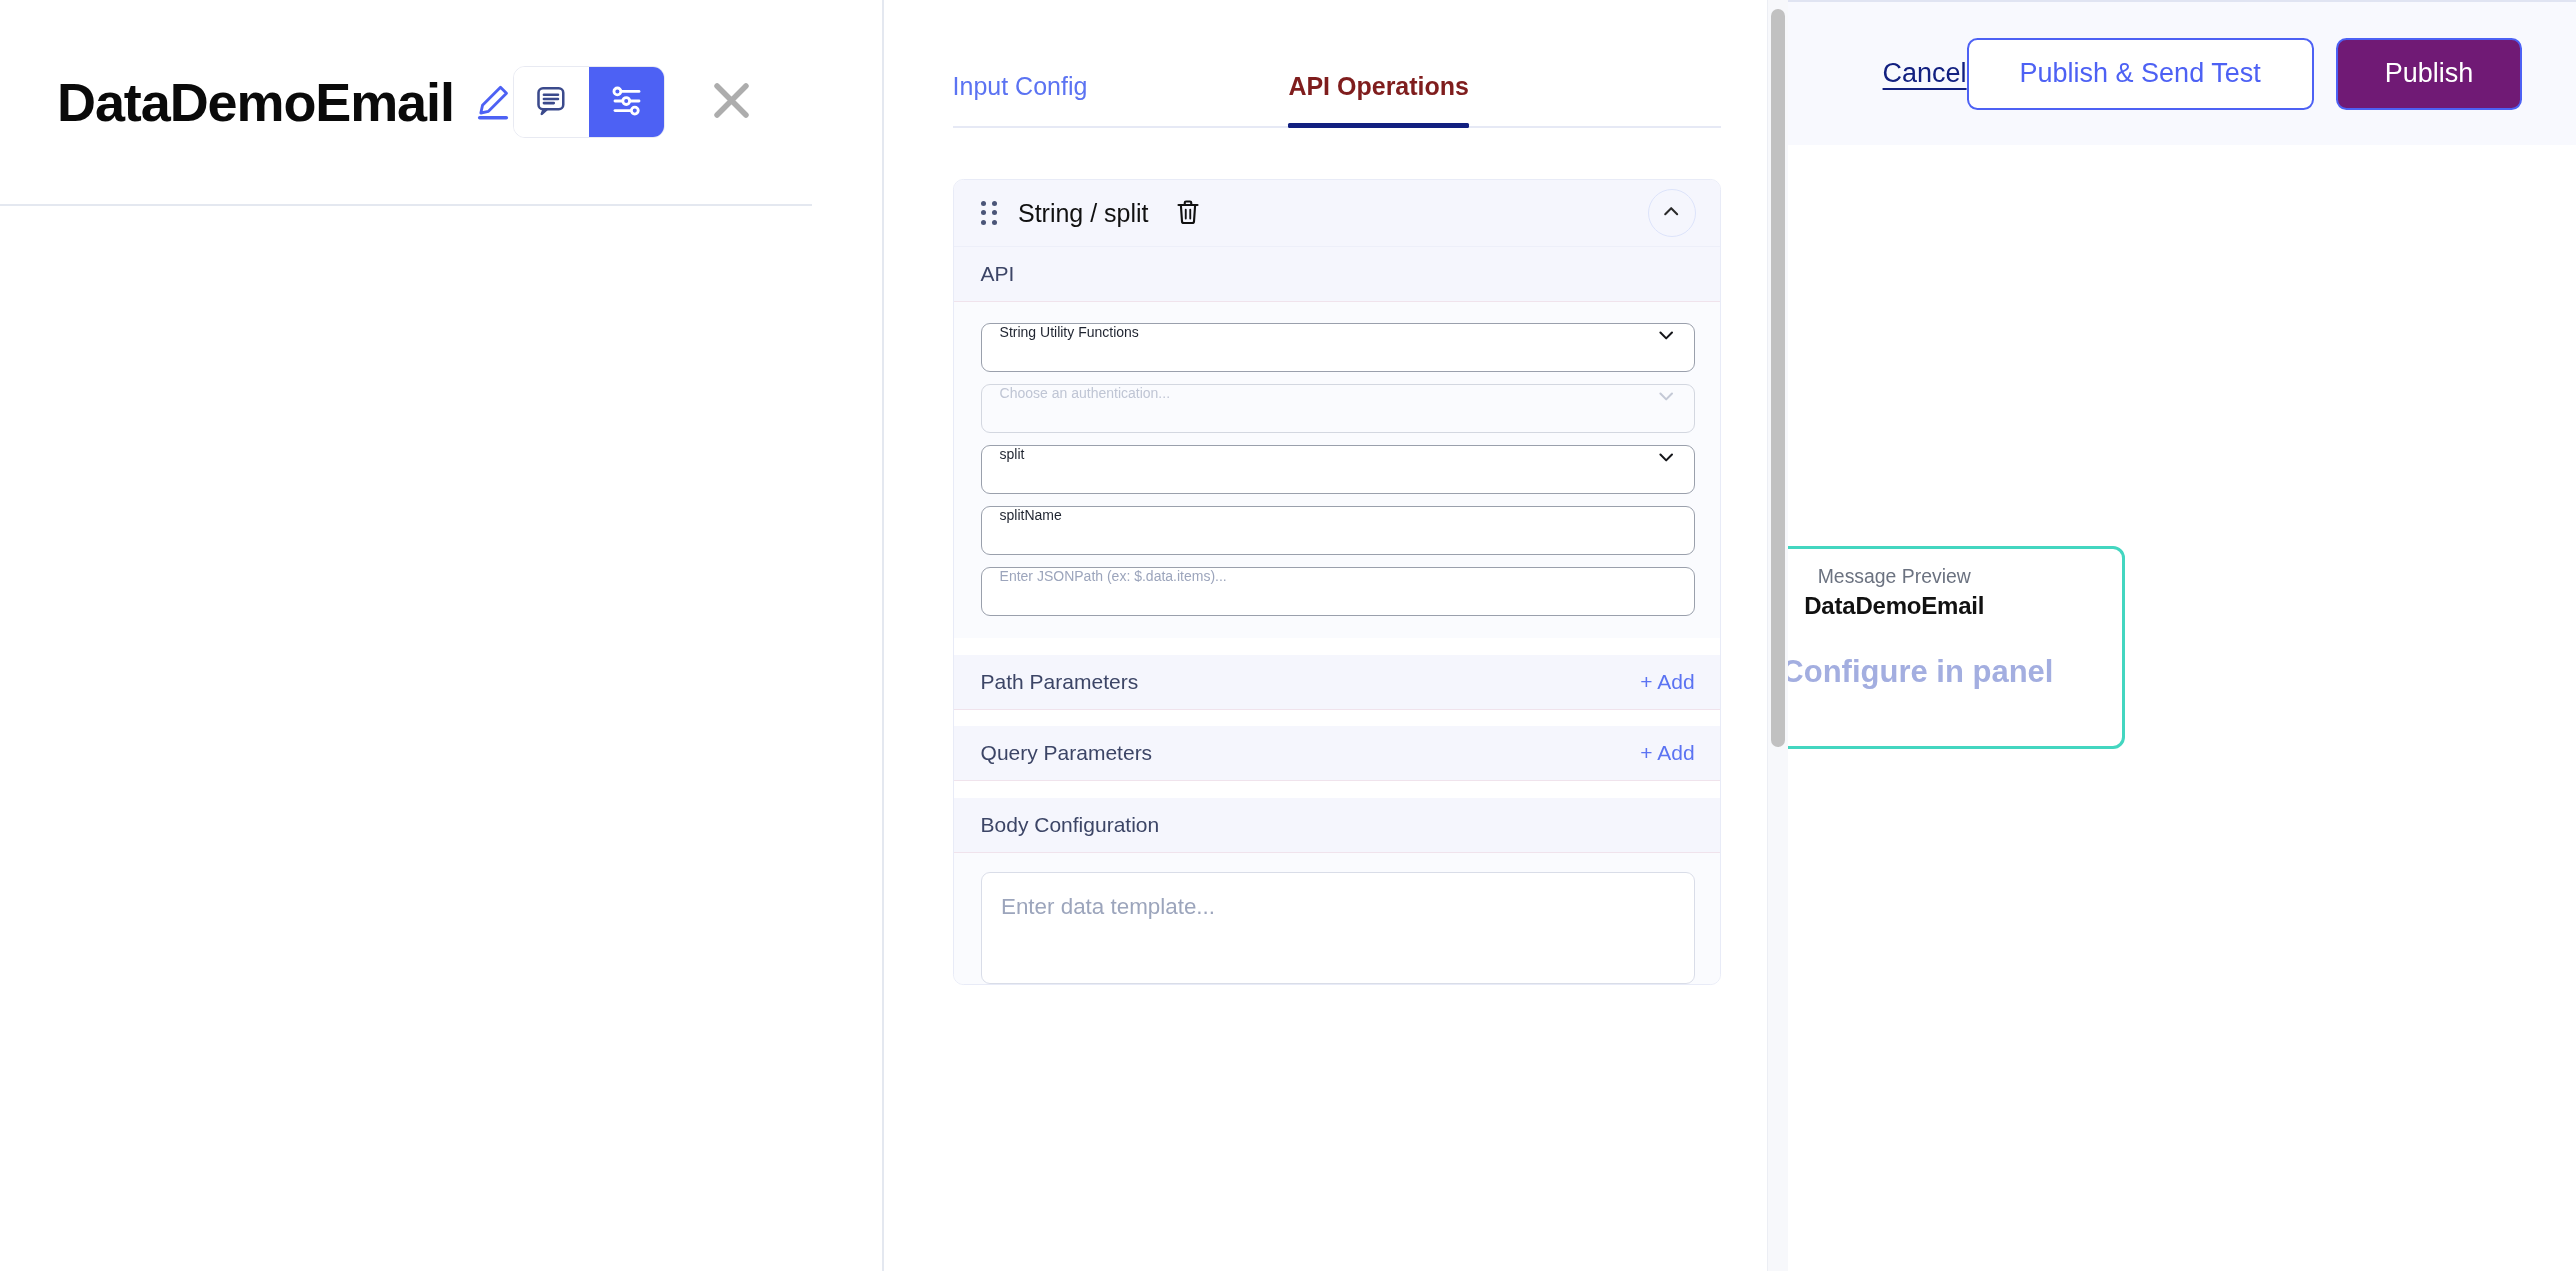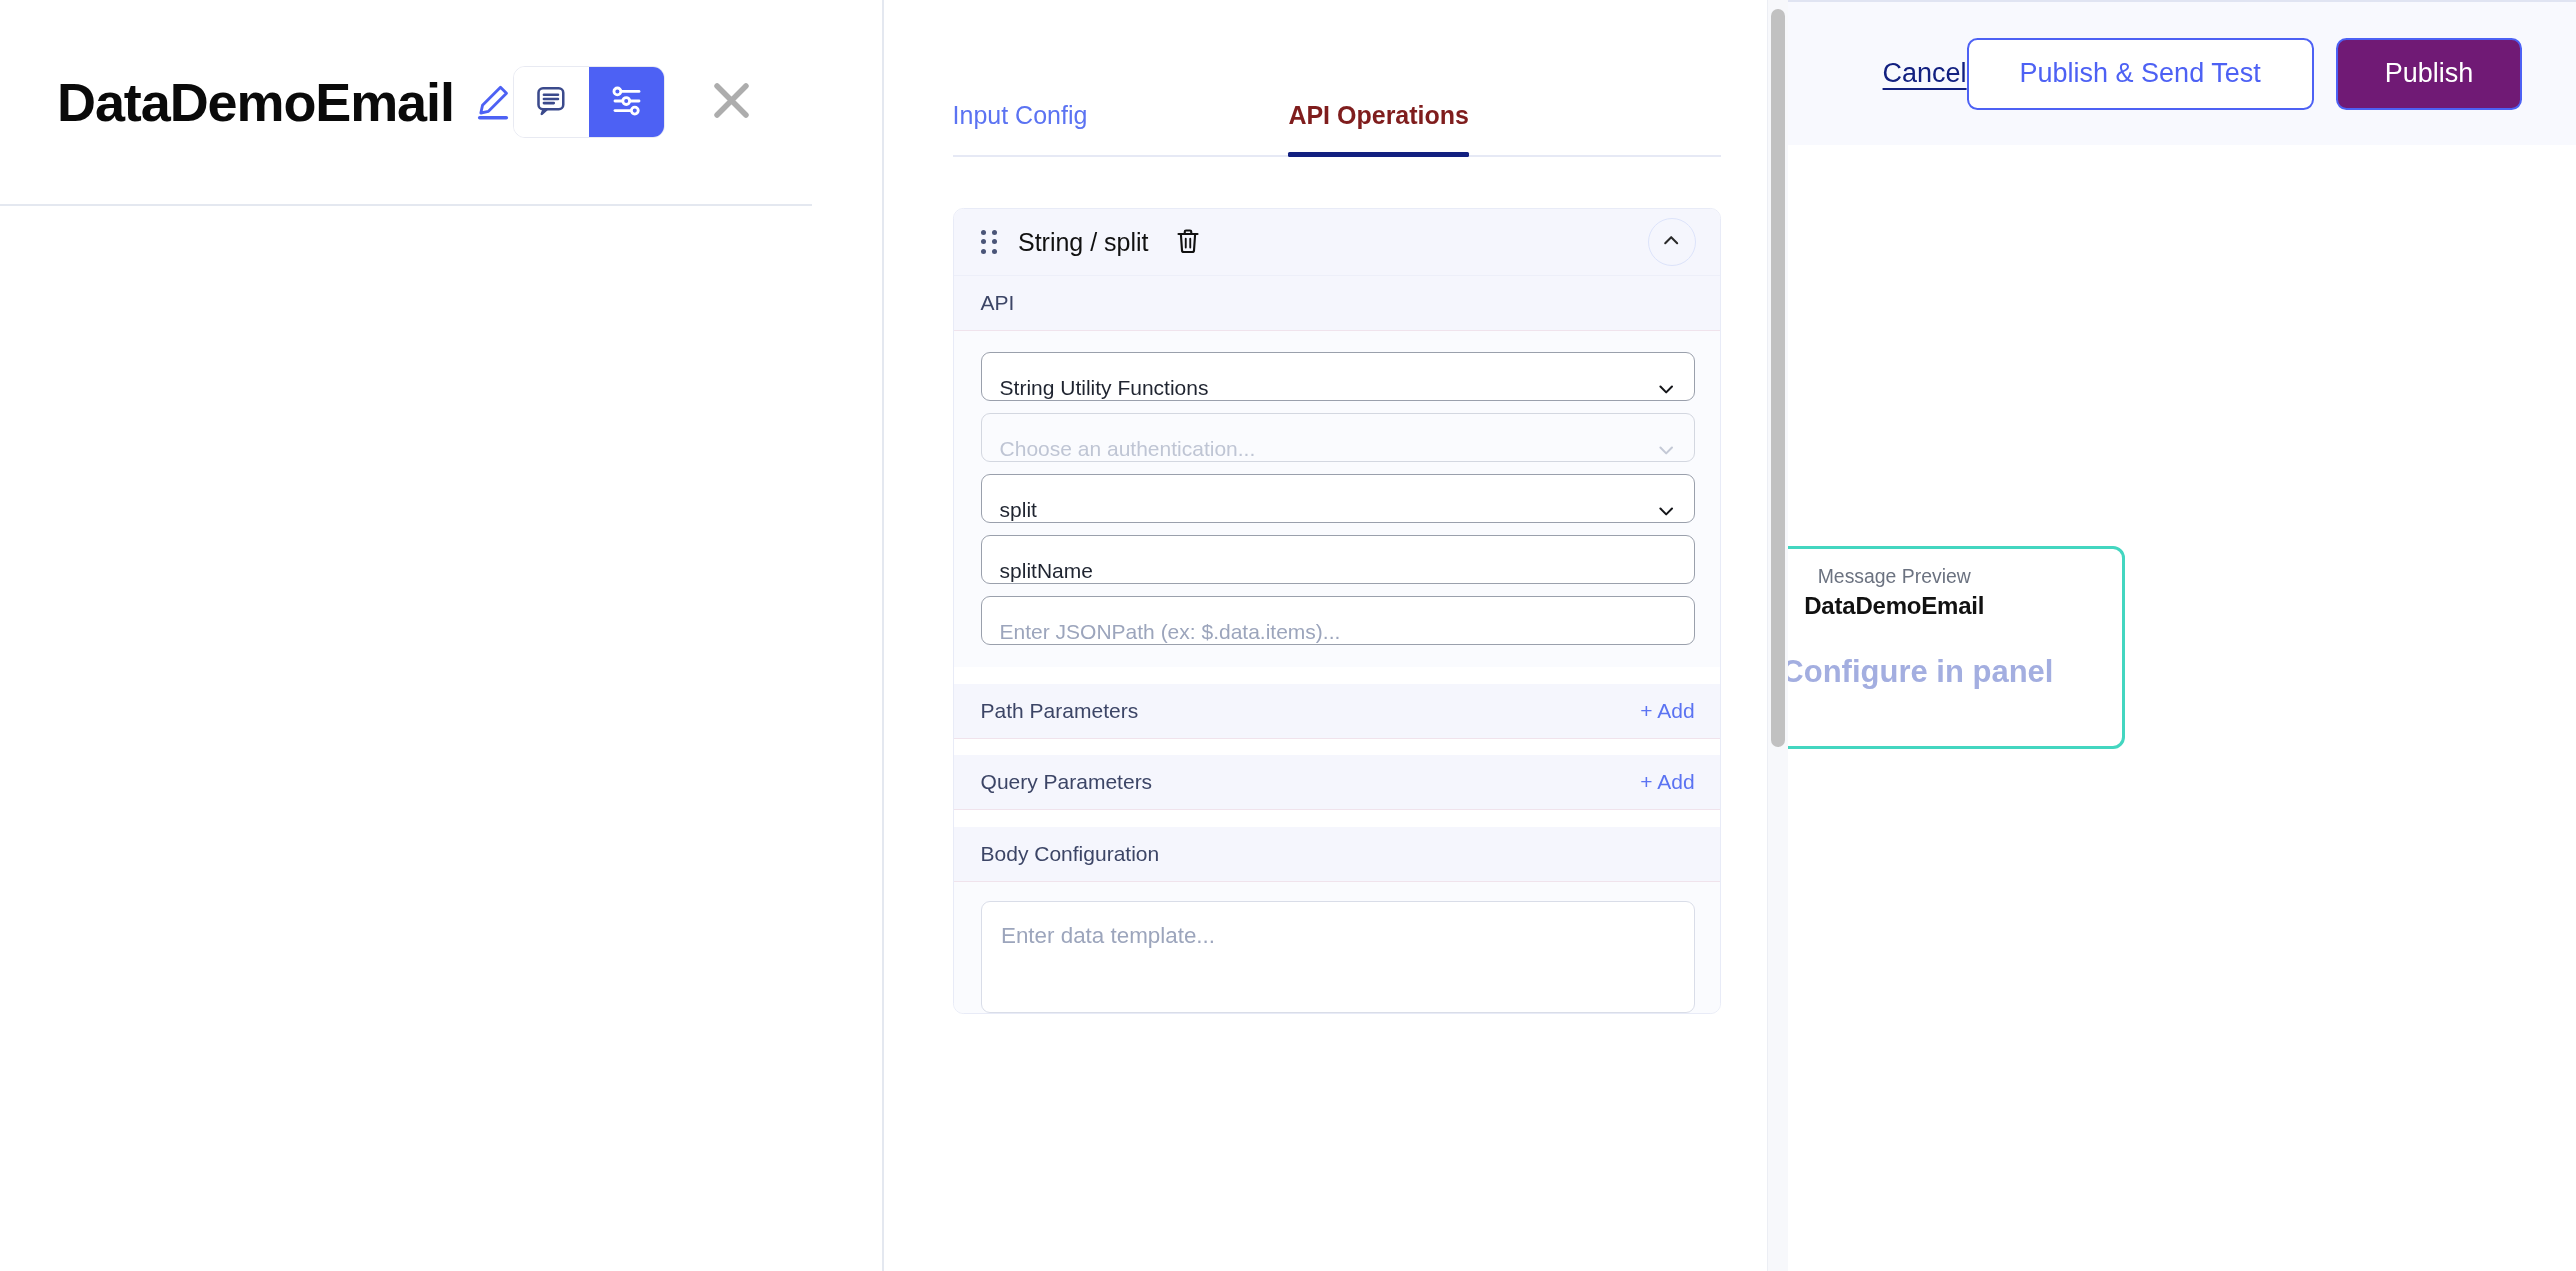--- a/index.html
+++ b/index.html
@@ -189,21 +189,20 @@
     display: flex;
     flex-direction: column;
     position: relative;
     overflow: hidden;
   }
 
   .panel-inner {
     flex: 1 1 auto;
     padding: 0 67px 0 69px;
     overflow: hidden;
-    margin-top: 29px;
   }
 
   .tabs {
     display: flex;
     gap: 0;
     padding-top: 72px;
     border-bottom: 2.2px solid #E6E9F5;
   }
 
   .tab {
@@ -320,23 +319,23 @@
     flex-direction: column;
     gap: 12px;
   }
 
   .field {
     height: 49px;
     border: 1.5px solid #9AA0AC;
     border-radius: 9px;
     background: #ffffff;
     display: flex;
-    align-items: flex-end;
+    align-items: flex-start;
     padding: 0 16.4px 0 18px;
-    font-size: 21px;
+    font-size: 14px;
     color: #1F2430;
     position: relative;
     cursor: pointer;
   }
 
   .field.disabled {
     border-color: #D3D7E0;
     background: #FAFBFE;
     color: #BFC5D4;
     cursor: not-allowed;

